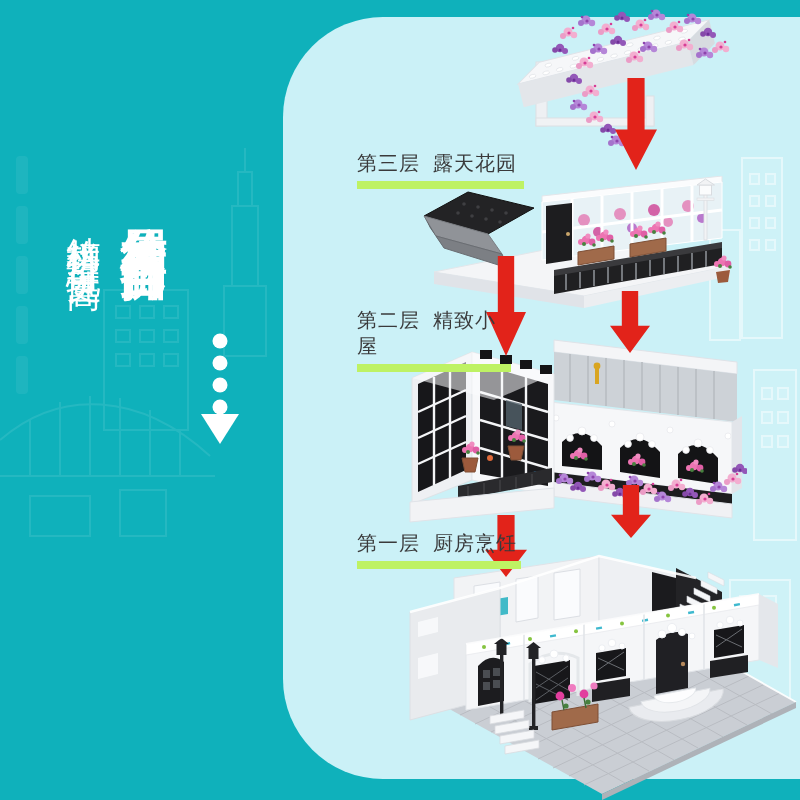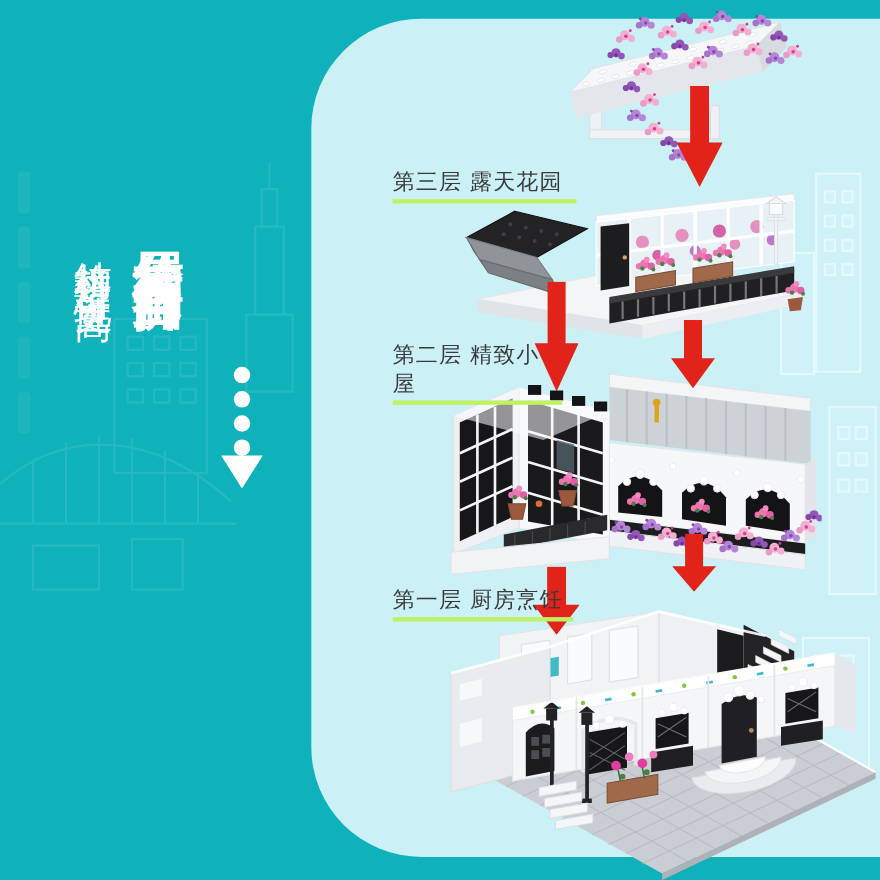--- a/index.html
+++ b/index.html
@@ -20,21 +20,21 @@
     color:var(--headline-color,#fff);white-space:nowrap;line-height:1;
   }
   .headline-primary{left:122px;top:192px;font-size:46px;font-weight:700;letter-spacing:1px;}
   .headline-secondary{left:67px;top:210px;font-size:34px;font-weight:400;letter-spacing:3px;}
   .vgap-lg{margin-inline-start:20px;}
   .vgap-sm{margin-inline-start:15px;}
   
   .floor-label{
     position:absolute;color:var(--label-color,#3a3a3b);
     font-size:20px;line-height:26px;letter-spacing:1px;
-    border-bottom:4px solid #bef264;padding-bottom:3px;
+    border-bottom:8px solid #bef264;padding-bottom:3px;font-family:Liberation Mono, monospace;
   }
   .floor-label.l3{left:357px;top:152px;width:167px;}
   .floor-label.l2{left:357px;top:309px;width:154px;}
   .floor-label.l1{left:357px;top:532px;width:164px;}
   .arrow{fill:var(--arrow-red,#e2231a);}
   svg{display:block;}
 </style>
 </head>
 <body>
 

